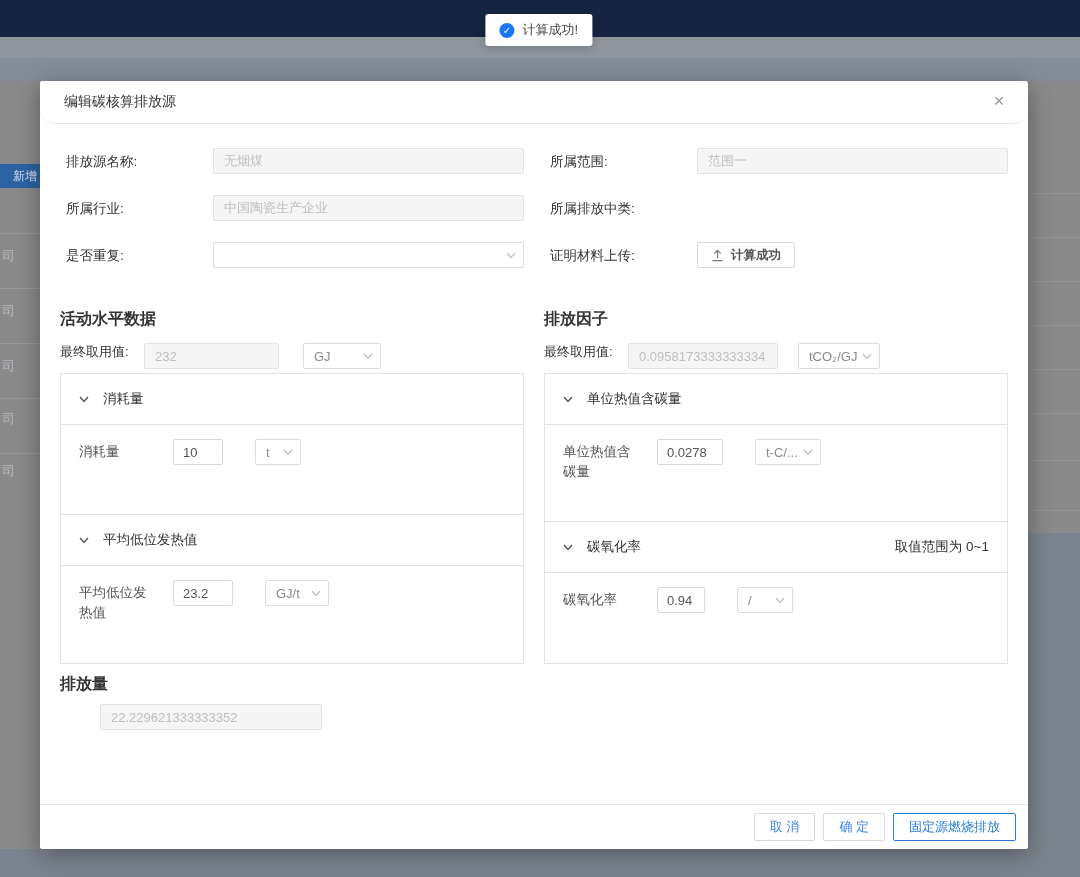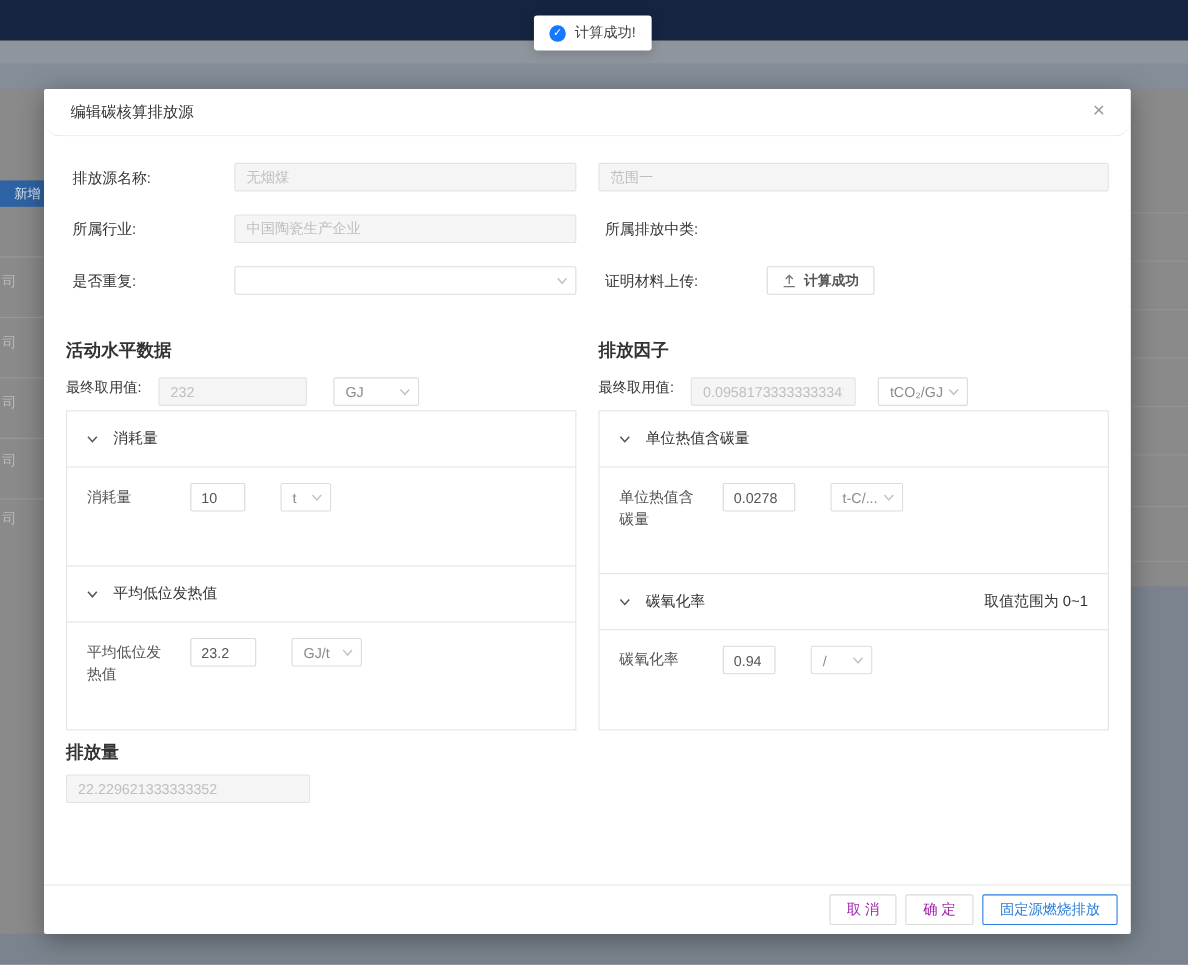--- a/index.html
+++ b/index.html
@@ -79,28 +79,28 @@
     height:51px; display:flex; align-items:center; padding:0 18px; gap:14px;
     font-size:13.5px; color:#333; cursor:pointer; border-bottom:1px solid #e4e4e4;
   }
   .panel-note { margin-left:auto; font-size:13.5px; color:#333; }
   .panel-body { padding:14px 18px; display:flex; align-items:flex-start; }
   .pb-89 { height:89px; } .pb-97 { height:97px; } .pb-96 { height:96px; } .pb-90 { height:90px; }
   .panel-row-label { width:76px; flex:0 0 76px; margin-right:18px; font-size:13.5px; color:#555; line-height:20px; padding-top:3px; }
   .num-input { height:26px; border:1px solid #d9d9d9; border-radius:2px; padding:0 9px; font-size:13px; color:#555; background:#fff; font-family:inherit; outline:none; }
   .unit-sel { margin-left:32px; }
   .emission-title { font-size:16px; font-weight:bold; color:#333; margin-top:10px; }
-  .emission-input-wrap { margin-top:9px; width:222px; }
+  .emission-input-wrap { margin-top:9px; width:222px;margin-left:40px; }
   .modal-footer {
     border-top:1px solid #e8e8e8; padding:8px 12px 8px 0;
     display:flex; justify-content:flex-end; gap:8px; align-items:center;
   }
   .btn {
     height:28px; padding:0 15px; border:1px solid #d9d9d9; border-radius:2px; background:#fff;
-    font-size:13px; color:#a21caf; cursor:pointer; font-family:inherit; white-space:nowrap;
+    font-size:13px; color:#3b82f6; cursor:pointer; font-family:inherit; white-space:nowrap;
   }
   .btn-preview { border-color:#2b7cd8; color:#2b7cd8; }
 </style>
 </head>
 <body>
 
 <div>
   <div class="topbar"></div>
   <div class="bg-band1"></div>
   <div class="bg-band2"></div>
@@ -142,20 +142,21 @@
   </div>
 
   <div class="modal-body">
 
     <div class="form-grid">
       <div class="field">
         <div class="field-label">排放源名称:</div>
         <div class="field-control"><input class="input disabled" disabled="" value="无烟煤" style=""></div>
       </div>
       <div class="field">
+        <div class="field-label">所属范围:</div>
         <div class="field-control"><input class="input disabled" disabled="" value="范围一" style=""></div>
       </div>
       <div class="field">
         <div class="field-label">所属行业:</div>
         <div class="field-control"><input class="input disabled" disabled="" value="中国陶瓷生产企业" style=""></div>
       </div>
       <div class="field">
         <div class="field-label">所属排放中类:</div>
       </div>
       <div class="field">

